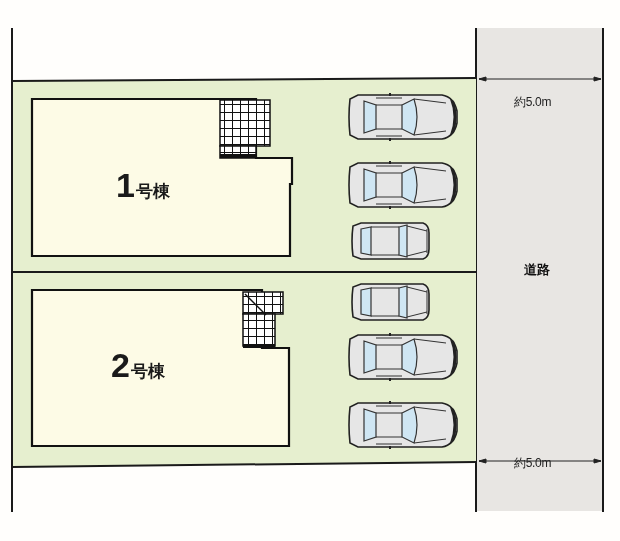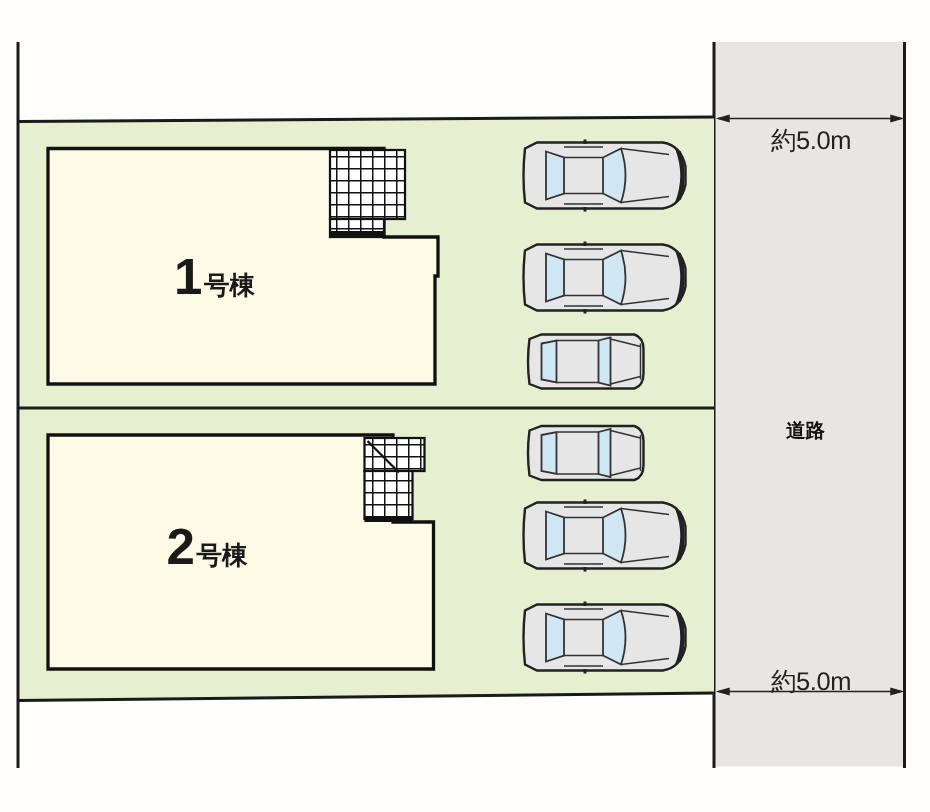--- a/index.html
+++ b/index.html
@@ -1,21 +1,21 @@
 <!DOCTYPE html>
 <html><head>
   <meta charset="utf-8">
   <style>
     html, body { margin: 0; padding: 0; background: #fffefc; }
     body { width: 620px; height: 541px; overflow: hidden; position: relative; font-family: "Liberation Sans", "DejaVu Sans", sans-serif; }
     #plan { position: absolute; left: 0; top: 0; }
     .label-bld { position: absolute; font-family: "DejaVu Sans", "Liberation Sans", sans-serif; font-weight: bold; color: #1a1a1a; display: flex; align-items: baseline; white-space: nowrap; }
     .label-bld .num { font-size: 34px; line-height: 1; letter-spacing: -1px; font-family: "Liberation Sans", "DejaVu Sans", sans-serif; font-weight: 900; }
     .label-bld .suf { font-size: 17px; line-height: 1; margin-left: 2px; text-align: center; }
-    .dim-label { position: absolute; font-size: 17px; color: #222; font-family: "Liberation Sans", "DejaVu Sans", sans-serif; letter-spacing: -0.3px; white-space: nowrap; }
+    .dim-label { position: absolute; font-size: 12px; color: #222; font-family: "Liberation Sans", "DejaVu Sans", sans-serif; letter-spacing: -0.3px; white-space: nowrap; margin-top: 12px; }
     .road-label { position: absolute; font-size: 13px; font-weight: bold; color: #111; font-family: "DejaVu Sans", sans-serif; white-space: nowrap; }
   </style>
 </head>
 <body>
 
 <svg id="plan" width="620" height="541" viewBox="0 0 620 541" xmlns="http://www.w3.org/2000/svg">
   <defs>
 
     <g id="car-large">
       <path d="M4,6 Q2,24 4,42 L12,46 L96,46 Q108,44 111,30 L111,18 Q108,4 96,2 L12,2 Z" fill="#e6e6e6" stroke="#222" stroke-width="1.6"></path>
@@ -113,14 +113,14 @@
 <div class="label-bld" style="left:116px; top:168px;">
   <span class="num">1</span>
   <span class="suf">号棟</span>
 </div>
 <div class="label-bld" style="left:111px; top:348px;">
   <span class="num">2</span>
   <span class="suf">号棟</span>
 </div>
 
 <div class="dim-label" style="left:514px; top:82px;">約5.0m</div>
-<div class="road-label" style="left:524px; top:278px;">道路</div>
+<div class="road-label" style="left:524px; top:261px;">道路</div>
 <div class="dim-label" style="left:514px; top:443px;">約5.0m</div>
 
 </body></html>

